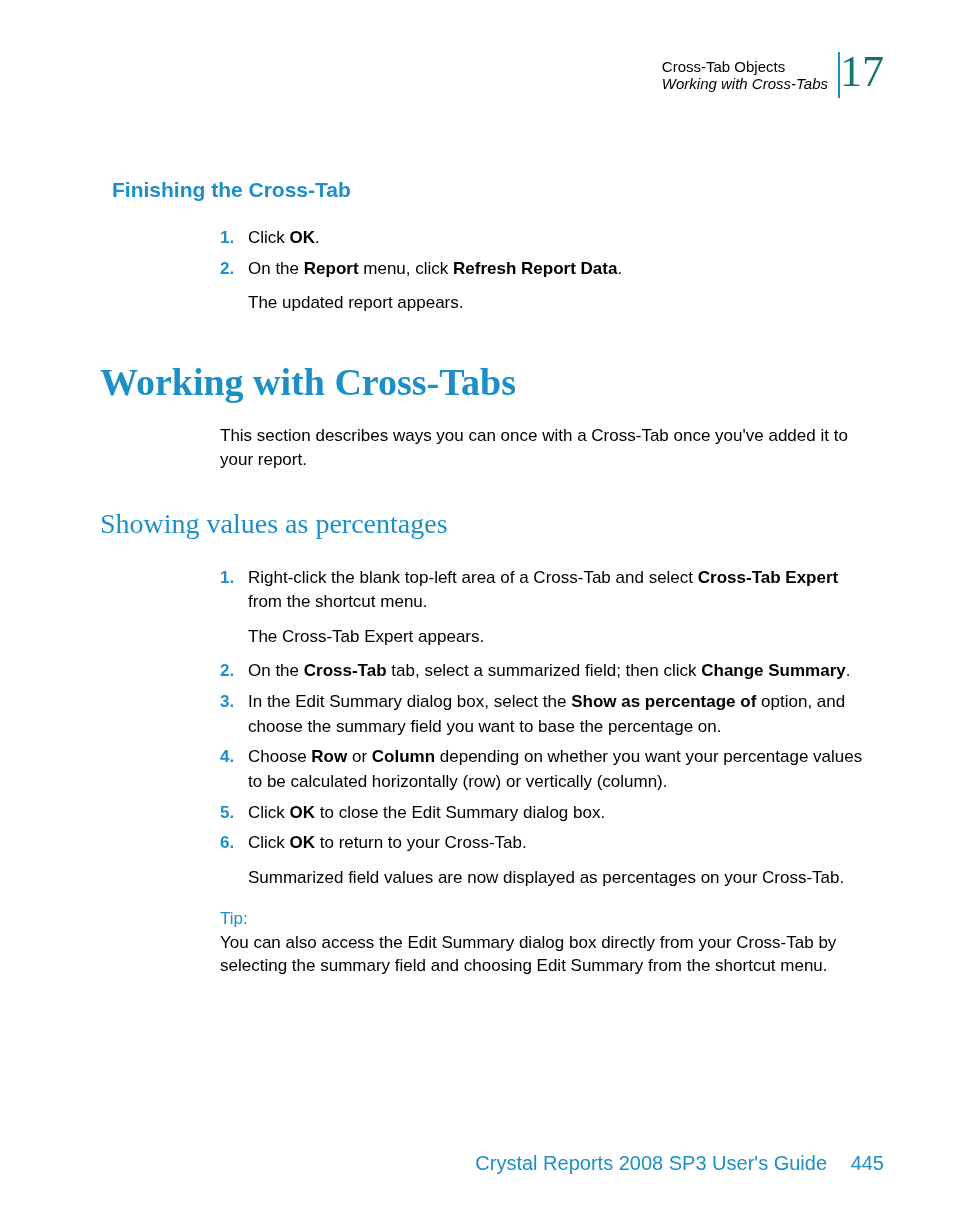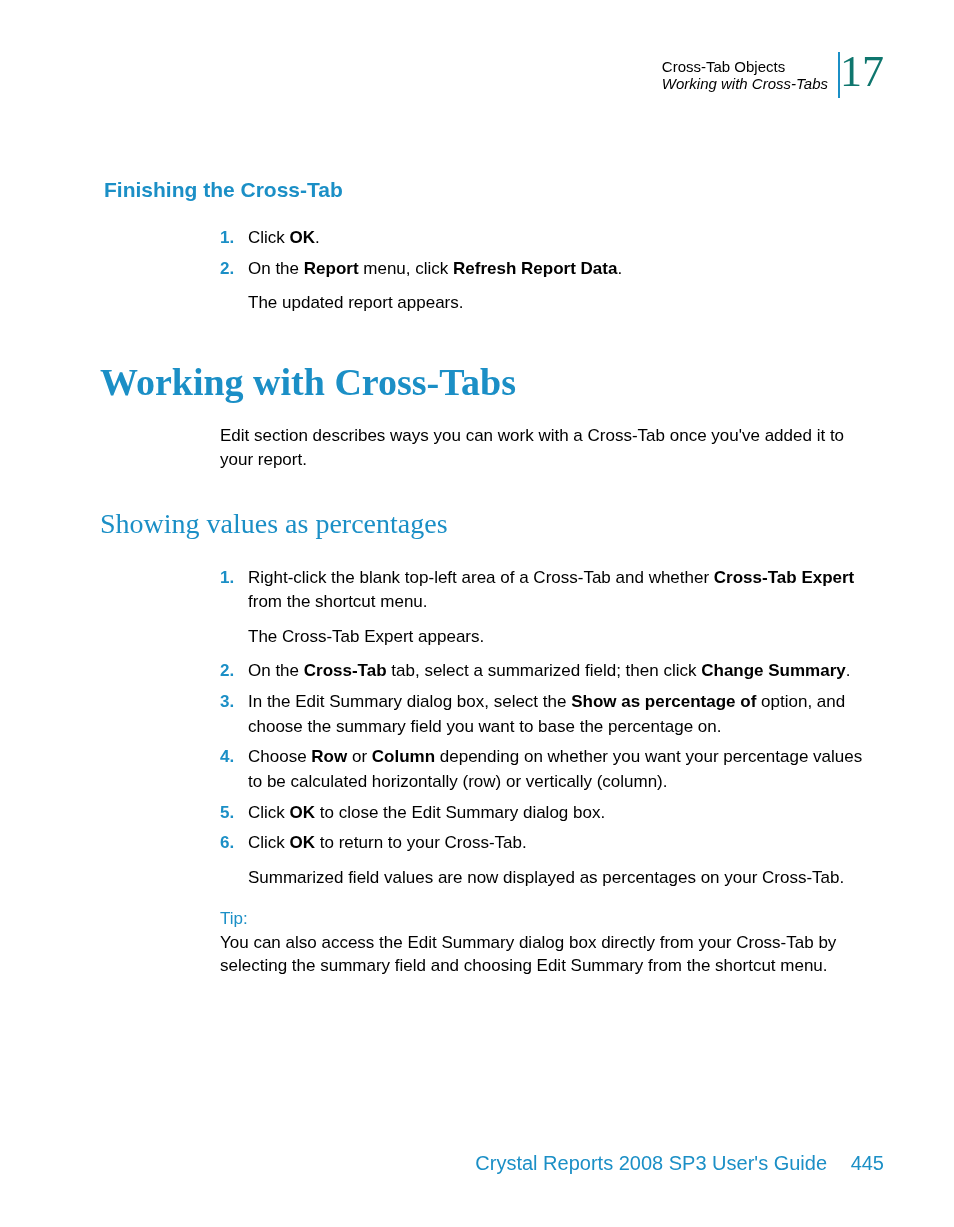--- a/index.html
+++ b/index.html
@@ -55,21 +55,21 @@
     font-size: 44px;
     color: #0f766e;
     font-weight: normal;
     line-height: 1;
   }
   h3.section-h3 {
     font-family: Arial, Helvetica, sans-serif;
     font-size: 21px;
     font-weight: bold;
     color: #1b8fc6;
-    margin: 0 0 24px 4px;
+    margin: 0 0 24px 12px;
   }
   h1.section-h1 {
     font-family: Georgia, 'Times New Roman', serif;
     font-size: 38px;
     font-weight: bold;
     color: #1b8fc6;
     margin: 44px 0 20px 0;
   }
   h2.section-h2 {
     font-family: Georgia, 'Times New Roman', serif;
@@ -158,29 +158,29 @@
       <span class="num">2.</span>
       <span class="li-body">
         <span>On the </span><b>Report</b><span> menu, click </span><b>Refresh Report Data</b><span>.</span>
       </span>
     </li>
   </ul>
   <div class="li-follow">The updated report appears.</div>
 
   <h1 class="section-h1">Working with Cross-Tabs</h1>
 
-  <div class="body-text">Edit section describes ways you can work with a Cross-Tab once you've added it to your report.</div>
+  <div class="body-text">This section describes ways you can once with a Cross-Tab once you've added it to your report.</div>
 
   <h2 class="section-h2">Showing values as percentages</h2>
 
   <ul class="ol">
     <li>
       <span class="num">1.</span>
       <span class="li-body">
-        <span>Right-click the blank top-left area of a Cross-Tab and whether </span><b>Cross-Tab Expert</b><span> from the shortcut menu.</span>
+        <span>Right-click the blank top-left area of a Cross-Tab and select </span><b>Cross-Tab Expert</b><span> from the shortcut menu.</span>
       </span>
     </li>
   </ul>
   <div class="li-follow">The Cross-Tab Expert appears.</div>
 
   <ul class="ol">
     <li>
       <span class="num">2.</span>
       <span class="li-body">
         <span>On the </span><b>Cross-Tab</b><span> tab, select a summarized field; then click </span><b>Change Summary</b><span>.</span>

